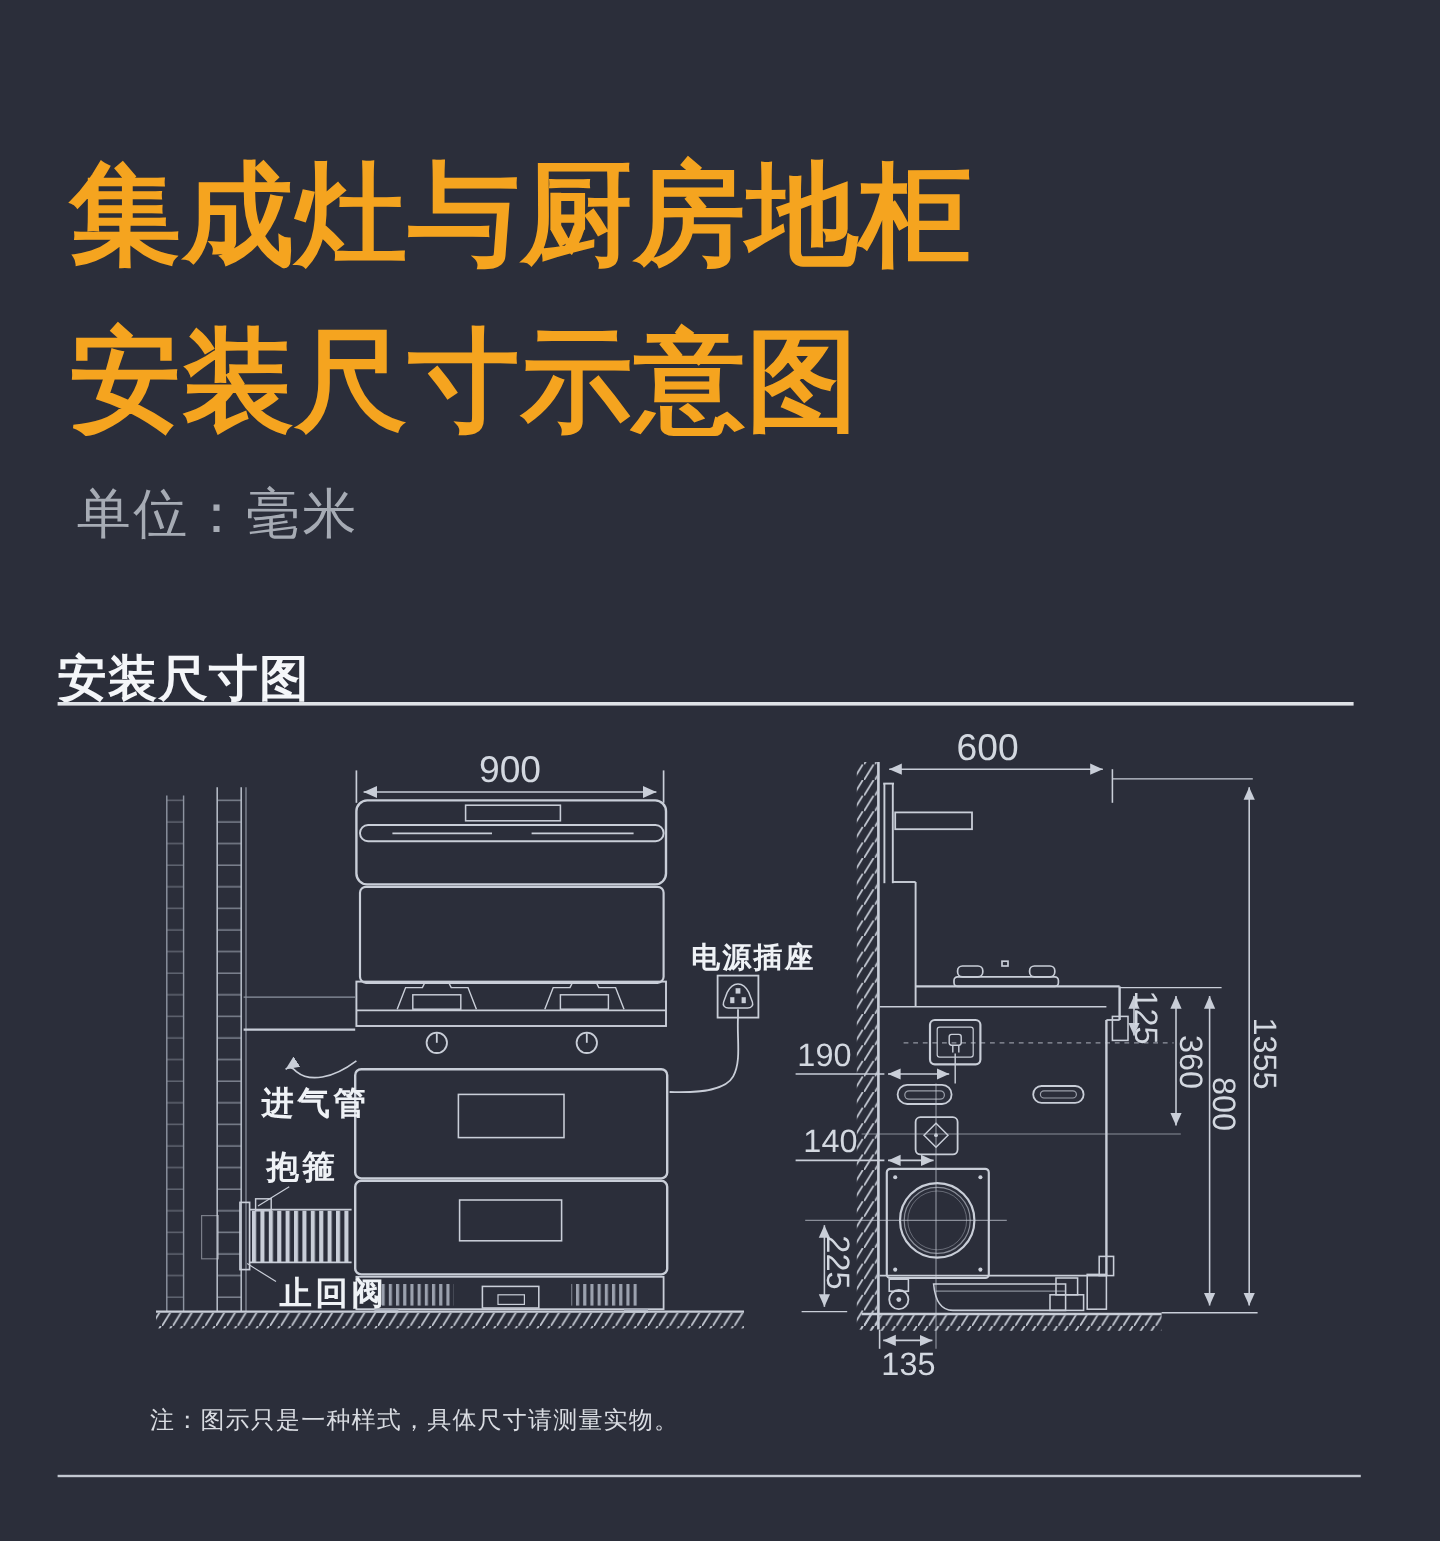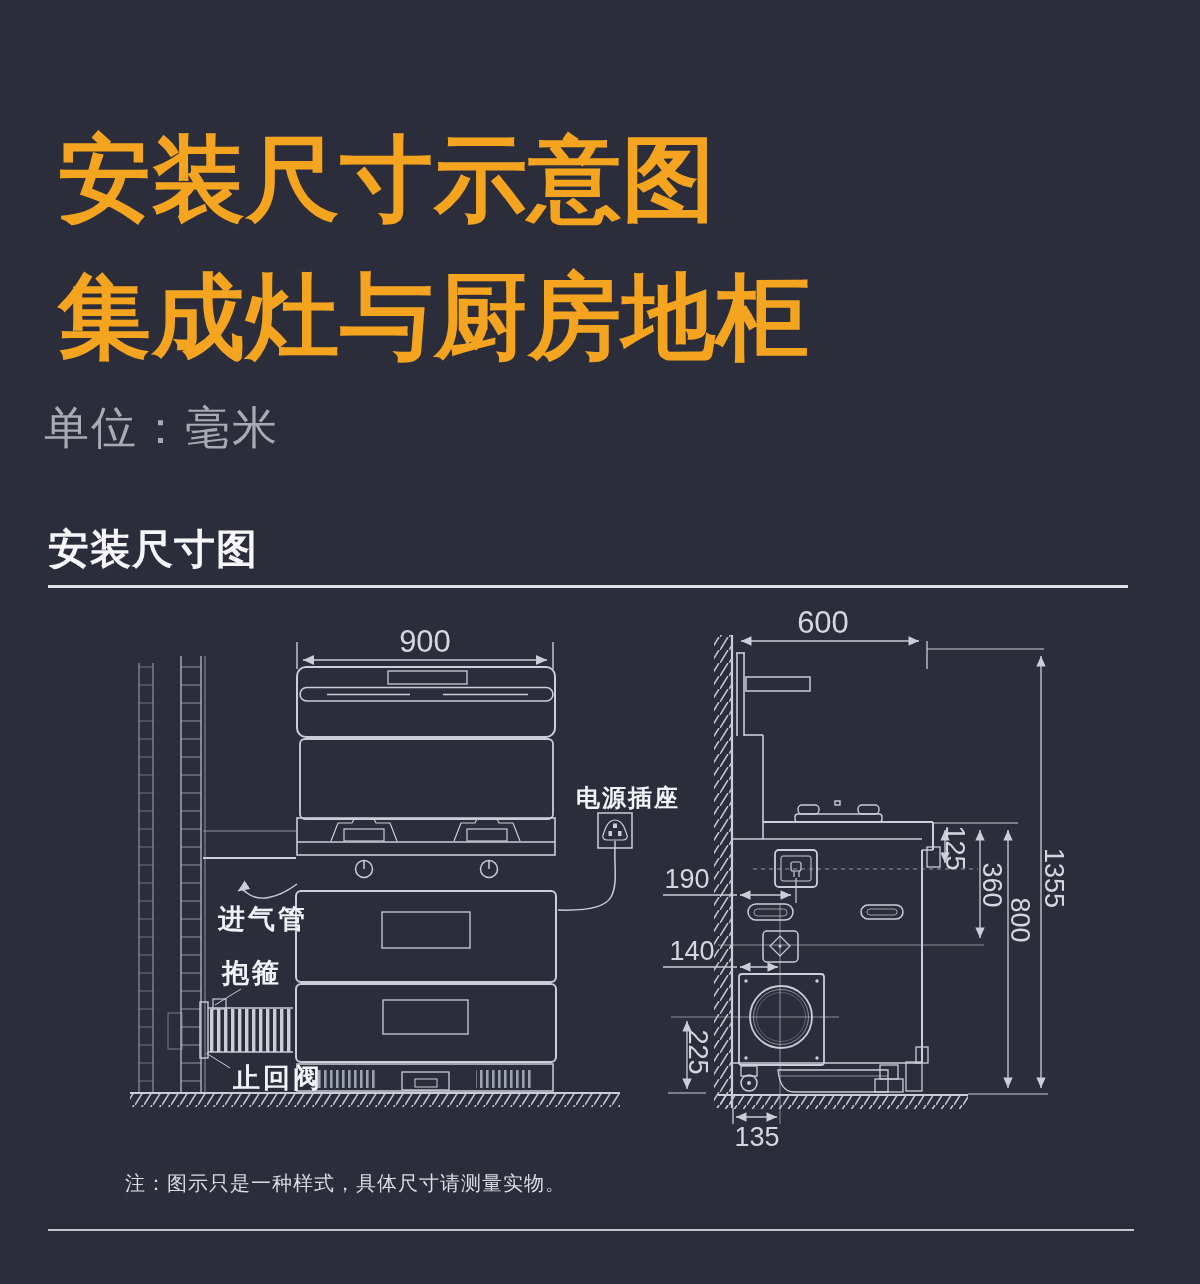--- a/index.html
+++ b/index.html
@@ -7,25 +7,25 @@
     width:1200px; height:1284px; position:relative; overflow:hidden;
     background:#2B2E3A;
     font-family:"Liberation Sans","DejaVu Sans",sans-serif;
   }
   .title {
     position:absolute; left:58px; top:110px;
     color:#F5A41F; font-size:93px; font-weight:700; line-height:138px;
     letter-spacing:1px; white-space:nowrap;
   }
   .unit {
-    position:absolute; left:44px; top:398px;
+    position:absolute; left:64px; top:398px;
     color:#A6ABB4; font-size:45px; letter-spacing:2px;
   }
   .heading {
-    position:absolute; left:48px; top:522px;
+    position:absolute; left:48px; top:538px;
     color:#F4F6F9; font-size:41px; font-weight:700; letter-spacing:1px;
   }
   .rule {
     position:absolute; left:48px; top:585px; width:1080px; height:3px;
     background:#DFE2E7;
   }
   .note {
     position:absolute; left:125px; top:1170px;
     color:#D9DCE2; font-size:20px; letter-spacing:1px;
   }
@@ -35,22 +35,22 @@
   }
   svg.diagram { position:absolute; left:0; top:0; }
   svg text { font-family:"Liberation Sans","DejaVu Sans",sans-serif; }
   .dim-txt  { fill:#D3D8E0; }
   .lbl-txt  { fill:#EFF2F6; font-weight:700; }
 </style>
 </head>
 <body>
 
 <div class="title">
+  <div>集成灶与厨房地柜</div>
   <div>安装尺寸示意图</div>
-  <div>集成灶与厨房地柜</div>
 </div>
 
 <div class="unit">单位：毫米</div>
 <div class="heading">安装尺寸图</div>
 <div class="rule"></div>
 <div class="note">注：图示只是一种样式，具体尺寸请测量实物。</div>
 <div class="divider"></div>
 
 <svg class="diagram" width="1200" height="1284" viewBox="0 0 1200 1284">
   <defs>

